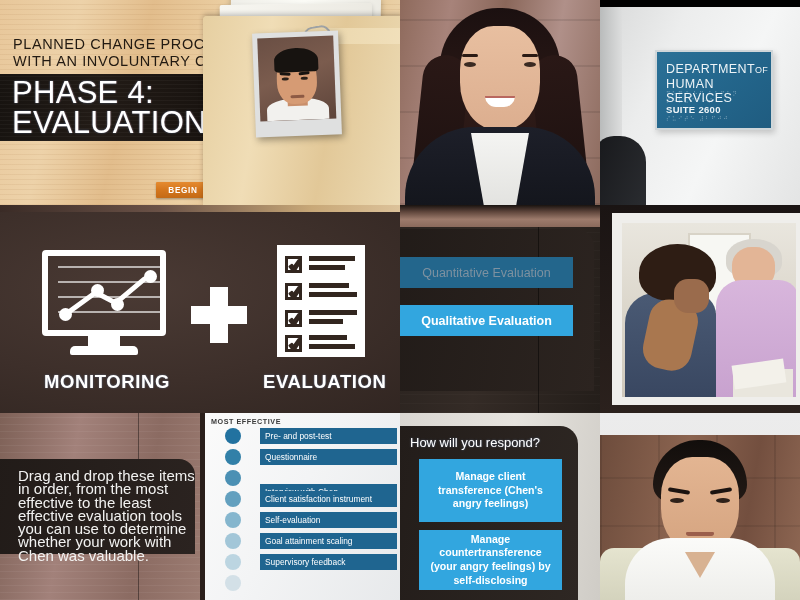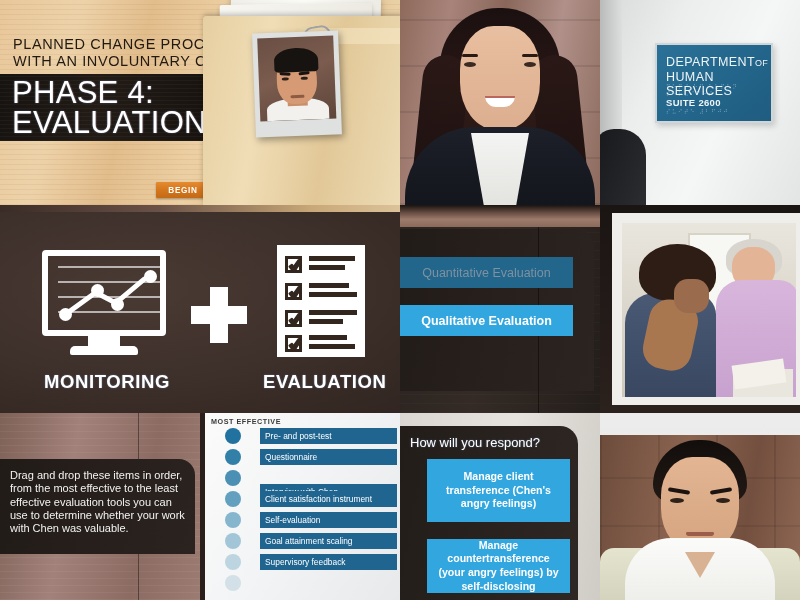--- a/index.html
+++ b/index.html
@@ -79,21 +79,21 @@
   #p-woman .w-body{position:absolute;left:50%;transform:translateX(-50%);bottom:0;width:190px;height:78px;
     background:linear-gradient(180deg,#1d1f29,#14161d);border-radius:70px 70px 0 0;}
   #p-woman .w-shirt{position:absolute;left:50%;transform:translateX(-50%);bottom:0;width:58px;height:72px;
     background:linear-gradient(180deg,#f4f4f2,#e3e3e0);clip-path:polygon(0 0,100% 0,78% 100%,22% 100%);}
   #p-woman .w-eye{position:absolute;top:62px;width:12px;height:5px;border-radius:50%;background:#3a2a22;}
   #p-woman .w-brow{position:absolute;top:54px;width:16px;height:3px;border-radius:2px;background:#2a1a14;}
   #p-woman .w-mouth{position:absolute;left:50%;transform:translateX(-50%);top:96px;width:30px;height:9px;
     border-radius:0 0 15px 15px;background:#fff;border-top:2px solid #b9675f;}
 
   
-  #p-sign{left:600px;top:0;width:200px;height:205px;
+  #p-sign{left:600px;top:7px;width:200px;height:205px;
     background:linear-gradient(115deg,#d8d9d9 0%,#eceded 30%,#f5f6f6 60%,#e3e4e4 100%);}
   #p-sign .shadowcol{position:absolute;left:0;top:0;width:22px;height:100%;
     background:linear-gradient(90deg,#b9bbbb,#dddede);}
   #p-sign .coat{position:absolute;left:-6px;bottom:-4px;width:52px;height:80px;border-radius:20px 26px 0 0;
     background:linear-gradient(110deg,#17181b,#2b2d31);}
   #p-sign .board{position:absolute;left:55px;top:43px;width:118px;height:80px;
     background:linear-gradient(140deg,#2b7197 0%,#24678d 45%,#1f5c80 100%);
     border:2px solid #cfd6d9;box-shadow:2px 3px 6px rgba(0,0,0,.18);box-sizing:border-box;}
   #p-sign .l1{position:absolute;left:9px;top:10px;color:#eef4f7;font-size:12.5px;letter-spacing:.4px;line-height:14px;}
   #p-sign .l1 .small{font-size:9px;}
@@ -166,44 +166,44 @@
   #p-couns .o-pants{position:absolute;right:2%;bottom:0;width:34%;height:16%;background:#e9e6dd;}
 
   
   #p-instr{left:0;top:413px;width:200px;height:187px;
     background:
       repeating-linear-gradient(0deg,rgba(255,255,255,.05) 0px,rgba(255,255,255,.05) 1px,rgba(0,0,0,0) 1px,rgba(0,0,0,0) 7px),
       linear-gradient(100deg,#7e6157 0%,#a2817a 35%,#8b6b62 70%,#9c7c72 100%);}
   #p-instr .seam{position:absolute;left:138px;top:0;width:1px;height:187px;background:rgba(0,0,0,.4);}
   #p-instr .card{position:absolute;left:-10px;top:46px;width:205px;height:95px;border-radius:0 16px 0 0;
     background:linear-gradient(100deg,#211b18,#2b2320);}
-  #p-instr .txt{position:absolute;left:20px;top:10px;width:178px;color:#f2f2f1;
-    font-size:11px;line-height:13.3px;}
+  #p-instr .txt{position:absolute;left:28px;top:10px;width:178px;color:#f2f2f1;
+    font-size:15px;line-height:13.3px;}
 
   
   #p-drag{left:200px;top:413px;width:216px;height:187px;
     background:linear-gradient(120deg,#fbfbfb 0%,#f3f4f5 45%,#e6e8ea 100%);}
   #p-drag .edge{position:absolute;left:0;top:0;width:5px;height:100%;background:#2a1f1b;}
   #p-drag .most{position:absolute;left:11px;top:4px;color:#3a3a3a;font-size:7.2px;font-weight:700;letter-spacing:.55px;}
   #p-drag .dot{position:absolute;left:25px;width:16px;height:16px;border-radius:50%;}
   #p-drag .item{position:absolute;left:60px;width:137px;height:16px;background:#1f6590;color:#fff;
     font-size:8.4px;display:flex;align-items:center;padding-left:5px;box-sizing:border-box;cursor:move;}
 
   
   #p-resp{left:400px;top:413px;width:200px;height:187px;
     background:linear-gradient(100deg,#dad7d2 0%,#e6e3de 50%,#cfccc6 100%);}
   #p-resp .card{position:absolute;left:0;top:13px;width:178px;height:174px;border-radius:0 18px 0 0;
     background:linear-gradient(100deg,#231d1a,#2e2723);}
   #p-resp .q{position:absolute;left:10px;top:22px;color:#fff;font-size:13px;
     text-shadow:0 0 2px rgba(120,160,220,.5);}
-  #p-resp .ab{position:absolute;left:27px;width:143px;background:#32a6df;color:#fff;
+  #p-resp .ab{position:absolute;left:19px;width:143px;background:#32a6df;color:#fff;
     font-size:10.6px;line-height:13.6px;font-weight:700;text-align:center;
     display:flex;align-items:center;justify-content:center;cursor:pointer;padding:11px;box-sizing:border-box;}
   #p-resp .ab1{top:46px;height:63px;}
-  #p-resp .ab2{top:117px;height:54px;margin-top:9px;}
+  #p-resp .ab2{top:117px;height:60px;}
 
   
   #p-client{left:600px;top:413px;width:200px;height:187px;
     background:linear-gradient(180deg,#ececec 0%,#e6e6e4 100%);}
   #p-client .wall{position:absolute;left:0;top:22px;width:100%;height:140px;
     background:
       repeating-linear-gradient(90deg,rgba(0,0,0,.10) 0px,rgba(0,0,0,.10) 2px,rgba(0,0,0,0) 2px,rgba(0,0,0,0) 58px),
       repeating-linear-gradient(0deg,rgba(0,0,0,.08) 0px,rgba(0,0,0,.08) 2px,rgba(0,0,0,0) 2px,rgba(0,0,0,0) 48px),
       linear-gradient(100deg,#6d4c3c 0%,#8b6450 40%,#734f3f 72%,#8e6753 100%);}
   #p-client .sofa{position:absolute;left:0;bottom:0;width:100%;height:52px;

